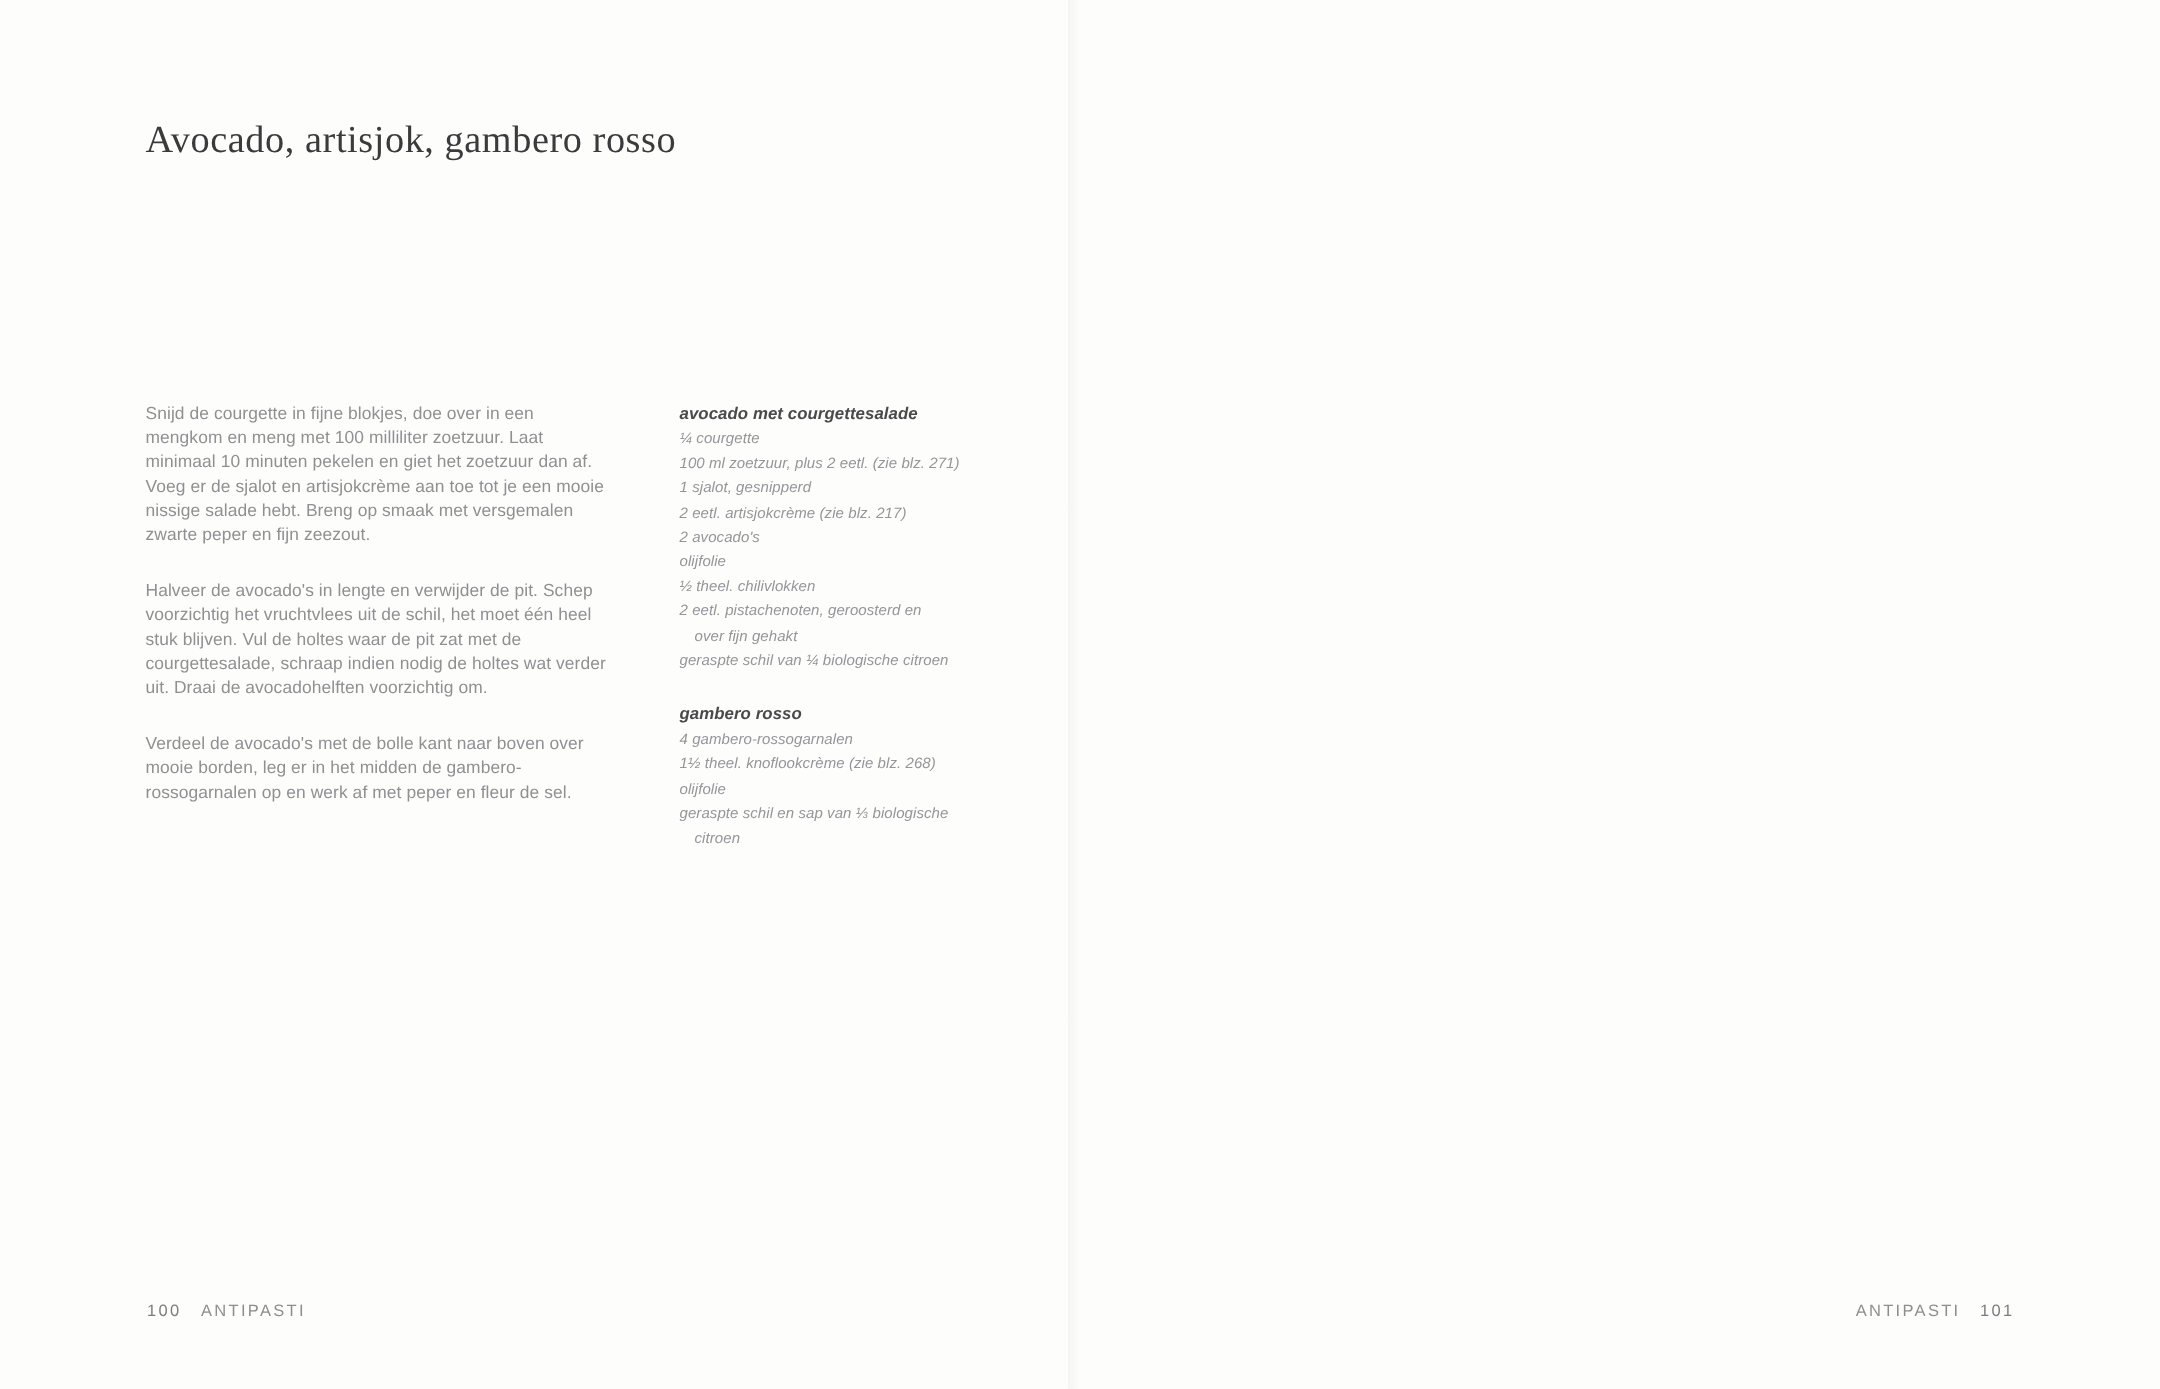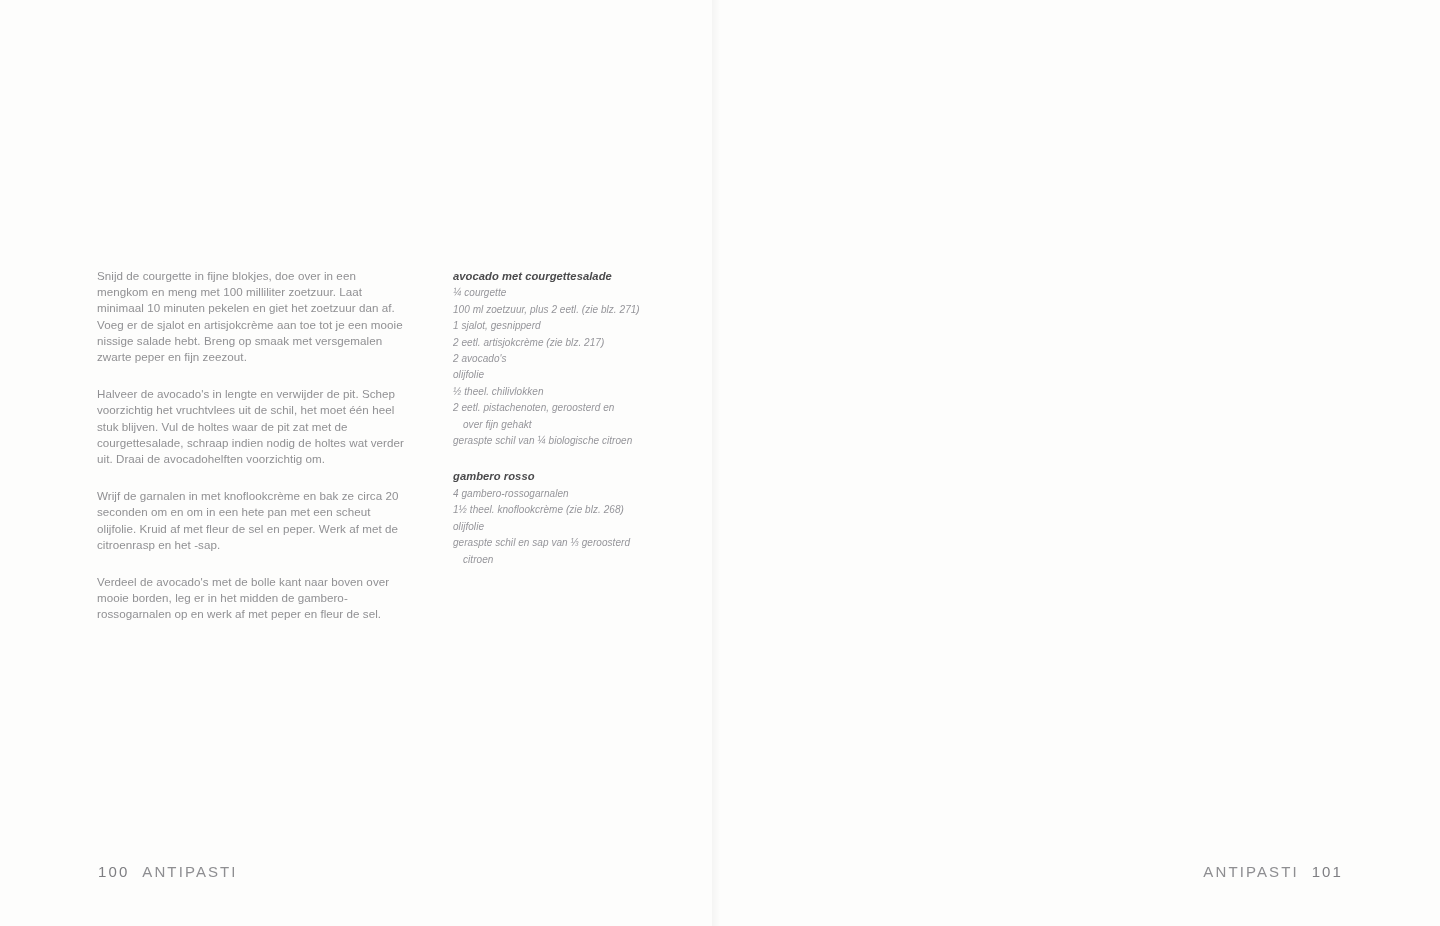--- a/index.html
+++ b/index.html
@@ -116,45 +116,45 @@
     letter-spacing: 0.005em;
   }
   ul.ing-list li.cont {
     padding-left: 10px;
   }
 
   
   .folio {
     position: absolute;
     bottom: 46px;
-    font-size: 15px;
+    font-size: 11px;
     letter-spacing: 0.14em;
     color: #8e8e91;
     display: flex;
     gap: 13px;
     align-items: baseline;
     justify-content: flex-end;
   }
   .folio .num { color: #7e7e82; }
   .page-left .folio  { left: 98px; }
   .page-right .folio { right: 97px; }
 </style>
 </head>
 <body>
 
 <div class="spread">
 
   <div class="page page-left">
 
+    <h1 class="recipe-title">Avocado, artisjok, gambero rosso</h1>
 
     <div class="columns">
       <div class="col-method" id="left-method">
           <p class="step">Snijd de courgette in fijne blokjes, doe over in een mengkom en meng met 100 milliliter zoetzuur. Laat minimaal 10 minuten pekelen en giet het zoetzuur dan af. Voeg er de sjalot en artisjokcrème aan toe tot je een mooie nissige salade hebt. Breng op smaak met versgemalen zwarte peper en fijn zeezout.</p>
           <p class="step">Halveer de avocado's in lengte en verwijder de pit. Schep voorzichtig het vruchtvlees uit de schil, het moet één heel stuk blijven. Vul de holtes waar de pit zat met de courgettesalade, schraap indien nodig de holtes wat verder uit. Draai de avocadohelften voorzichtig om.</p>
-          <p class="step">Wrijf de garnalen in met knoflookcrème en bak ze circa 20 seconden om en om in een hete pan met een scheut olijfolie. Kruid af met fleur de sel en peper. Werk af met de citroenrasp en het -sap.</p>
           <p class="step">Verdeel de avocado's met de bolle kant naar boven over mooie borden, leg er in het midden de gambero-rossogarnalen op en werk af met peper en fleur de sel.</p>
         </div>
       <div class="col-ingredients" id="left-ingredients">
           <div class="ing-group">
             <div class="ing-heading">avocado met courgettesalade</div>
             <ul class="ing-list">
               <li class="">¼ courgette</li>
               <li class="">100 ml zoetzuur, plus 2 eetl. (zie blz. 271)</li>
               <li class="">1 sjalot, gesnipperd</li>
               <li class="">2 eetl. artisjokcrème (zie blz. 217)</li>
@@ -165,21 +165,21 @@
               <li class="cont">over fijn gehakt</li>
               <li class="">geraspte schil van ¼ biologische citroen</li>
             </ul>
           </div>
           <div class="ing-group">
             <div class="ing-heading">gambero rosso</div>
             <ul class="ing-list">
               <li class="">4 gambero-rossogarnalen</li>
               <li class="">1½ theel. knoflookcrème (zie blz. 268)</li>
               <li class="">olijfolie</li>
-              <li class="">geraspte schil en sap van ⅓ geroosterd</li>
+              <li class="">geraspte schil en sap van ⅓ biologische</li>
               <li class="cont">citroen</li>
             </ul>
           </div>
         </div>
     </div>
 
     <div class="folio">
       <span class="num">100</span>
       <span class="sect">ANTIPASTI</span>
     </div>

